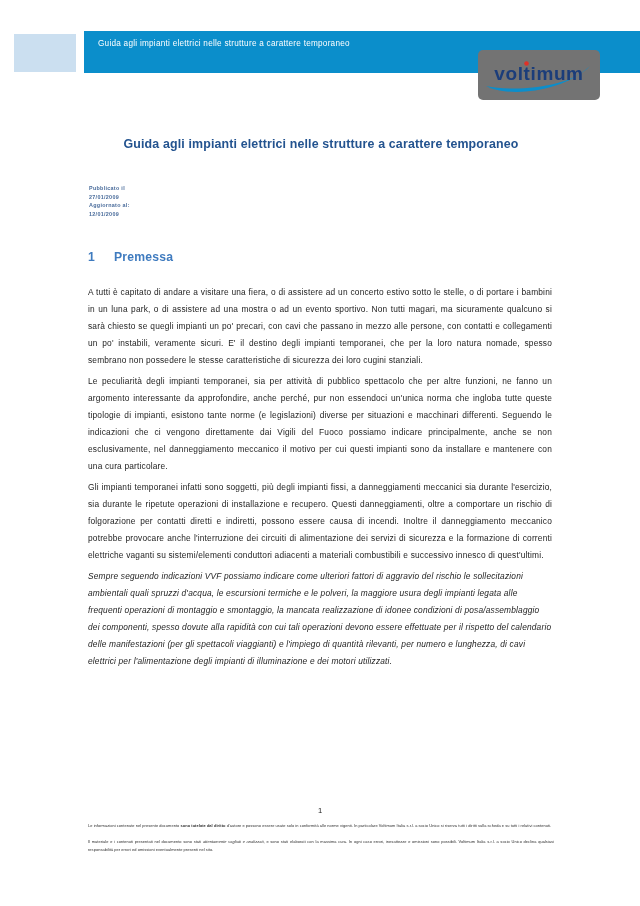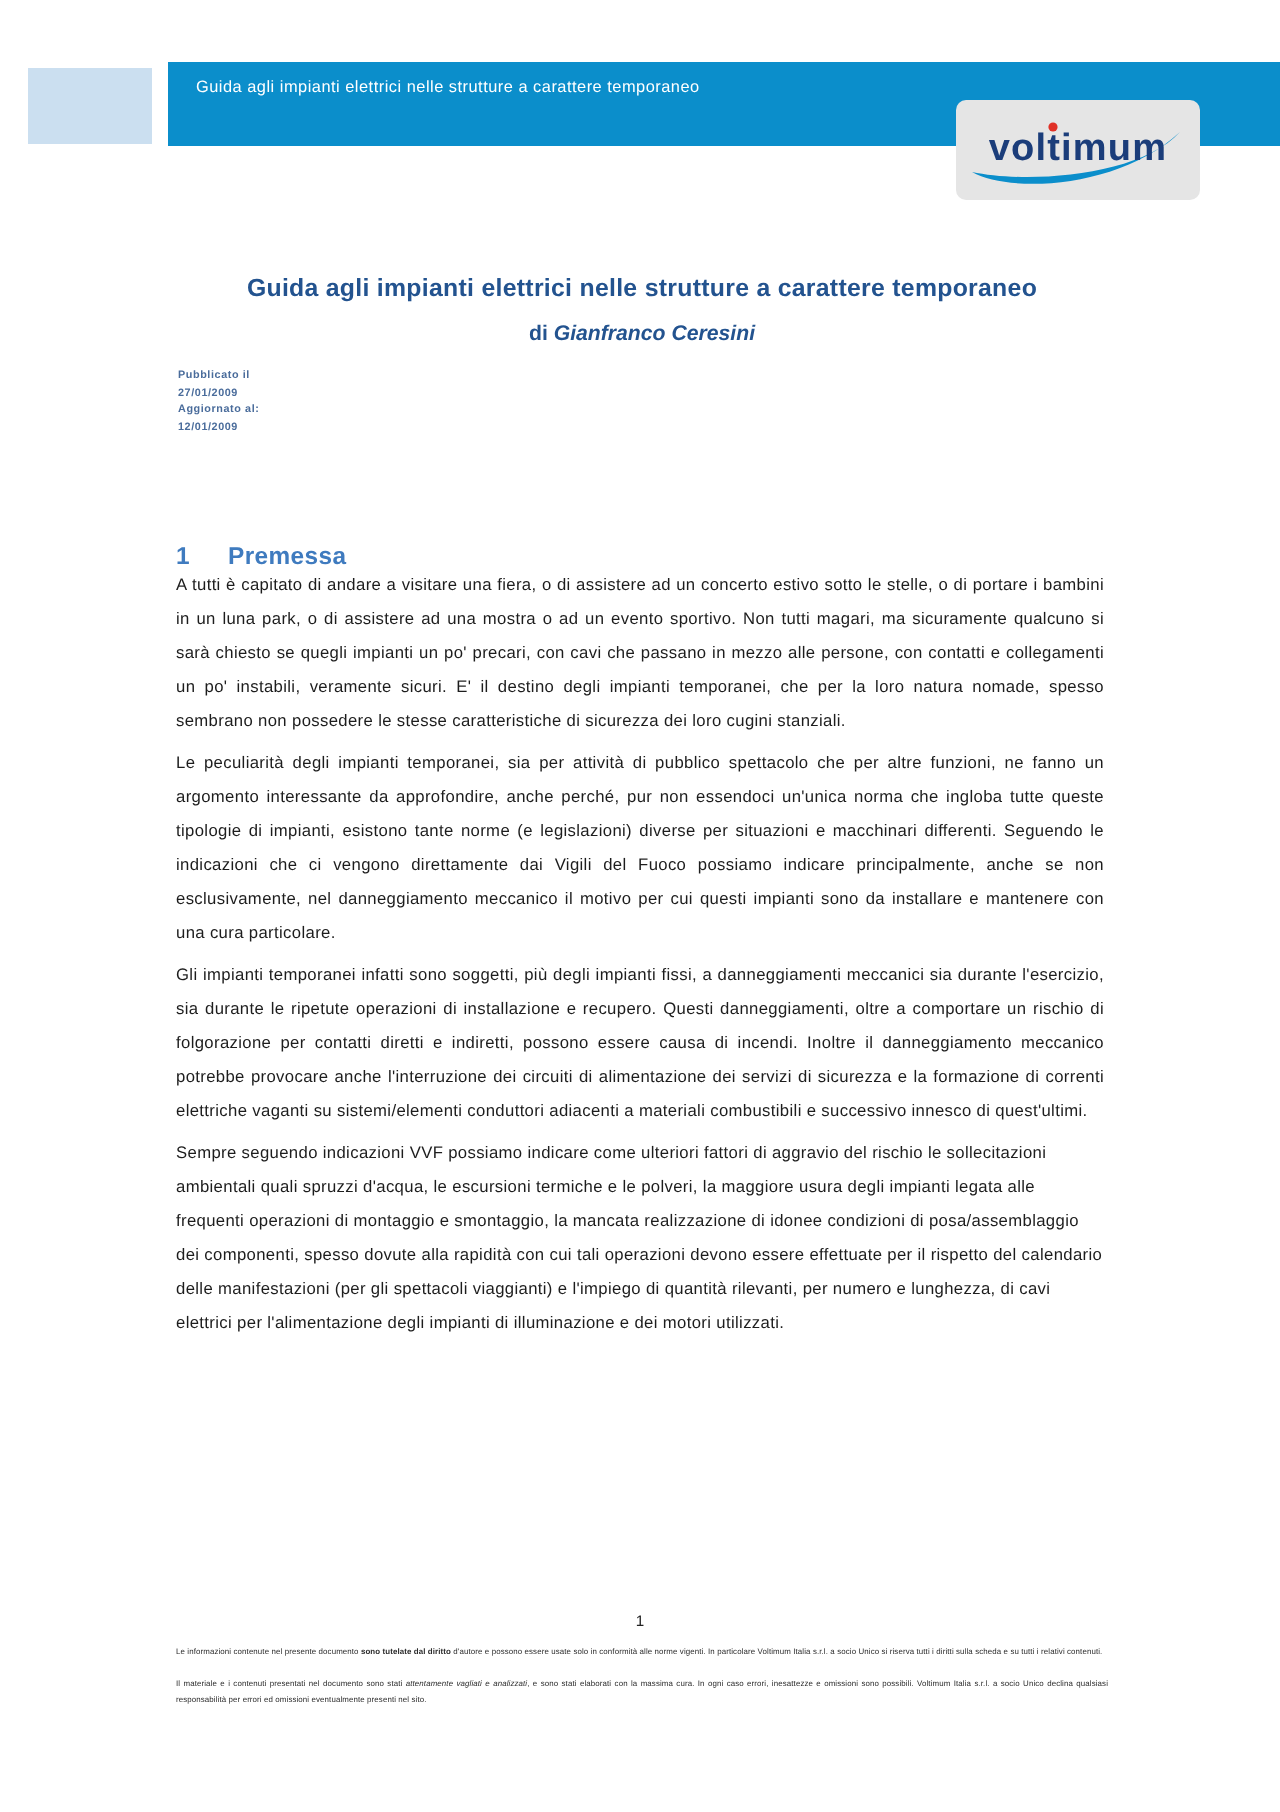--- a/index.html
+++ b/index.html
@@ -53,21 +53,21 @@
     white-space: nowrap;
   }
 
   
   .logo {
     position: absolute;
     left: 478px;
     top: 50px;
     width: 122px;
     height: 50px;
-    background: #e5e5e5;
+    background: #737373;
     border-radius: 5px;
   }
   .logo svg {
     display: block;
     width: 122px;
     height: 50px;
   }
 
   
   .doc-title {
@@ -111,21 +111,20 @@
 
   
   .section-heading {
     position: absolute;
     left: 88px;
     top: 250px;
     color: #3f7bbf;
     font-size: 12.2px;
     font-weight: bold;
     letter-spacing: 0.2px;
-    margin-top: 21px;
   }
   .section-heading .sec-num {
     display: inline-block;
     width: 26px;
   }
 
   
   .body-copy {
     position: absolute;
     left: 88px;
@@ -138,20 +137,21 @@
     letter-spacing: 0.18px;
   }
   .body-copy p {
     margin: 0;
   }
   .body-copy p + p {
     margin-top: 4px;
   }
   .body-copy p:last-child {
     text-align: left;
+    font-style: italic;
   }
 
   
   .page-number {
     position: absolute;
     left: 0;
     top: 806px;
     width: 640px;
     text-align: center;
     font-size: 7.6px;
@@ -186,24 +186,20 @@
 
   <div class="logo">
     <svg viewBox="0 0 122 50" xmlns="http://www.w3.org/2000/svg">
       <path d="M8 36 C 28 47, 82 44, 112 16 C 92 38, 36 42, 8 36 Z" fill="#0b8ecb"></path>
       <text x="61" y="30" font-family="Liberation Sans, sans-serif" font-size="19" font-weight="600" fill="#1b3d7a" text-anchor="middle" letter-spacing="0.6">voltimum</text>
       <circle cx="48.5" cy="13.5" r="2.3" fill="#e03127"></circle>
     </svg>
   </div>
 
   <div class="doc-title">Guida agli impianti elettrici nelle strutture a carattere temporaneo</div>
-  <div class="doc-author">
-    <span>di</span>
-    <span class="author-name">Gianfranco Ceresini</span>
-  </div>
 
   <div class="pub-meta">
     <div>Pubblicato il</div>
     <div>27/01/2009</div>
     <div>Aggiornato al:</div>
     <div>12/01/2009</div>
   </div>
 
   <div class="section-heading">
     <span class="sec-num">1</span><span>Premessa</span>

